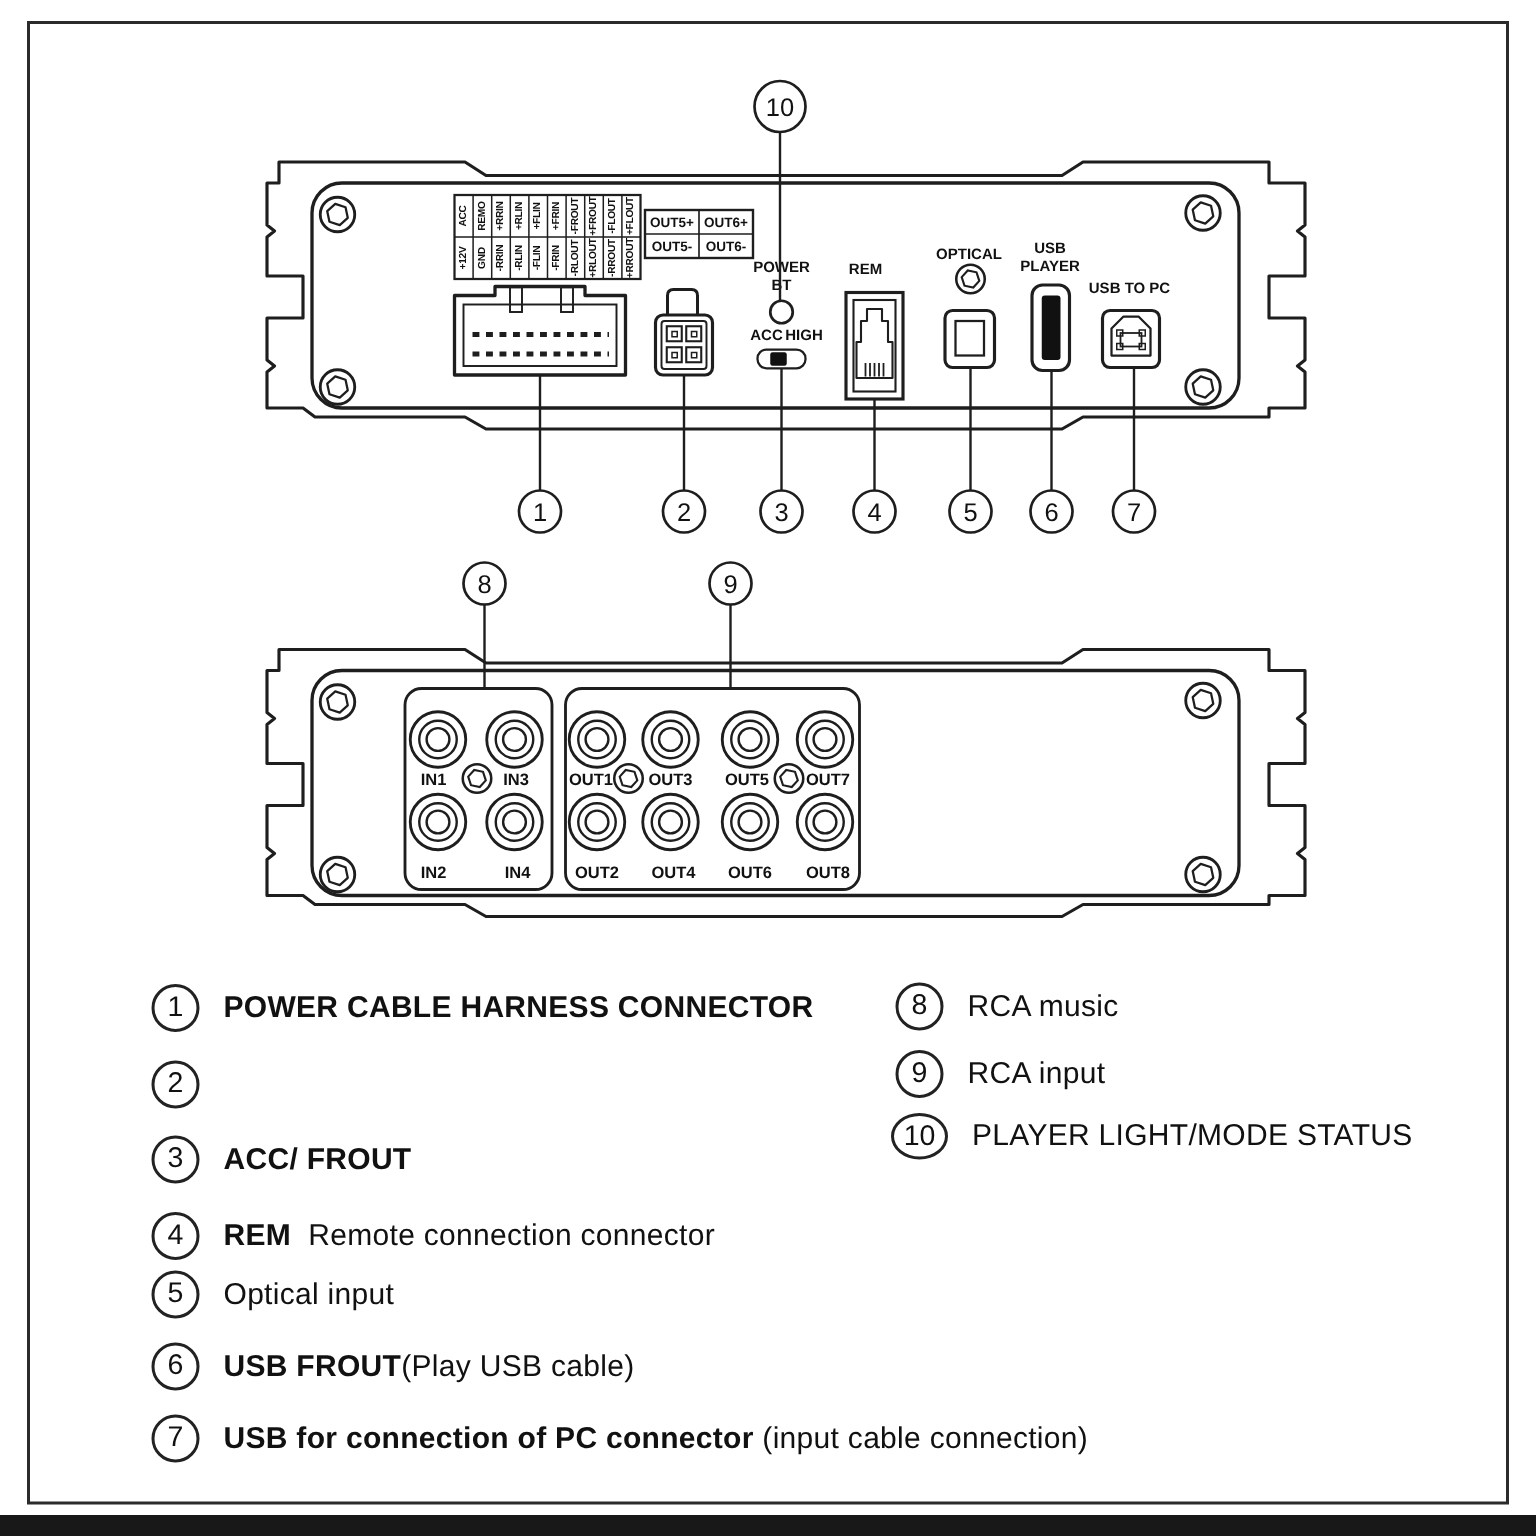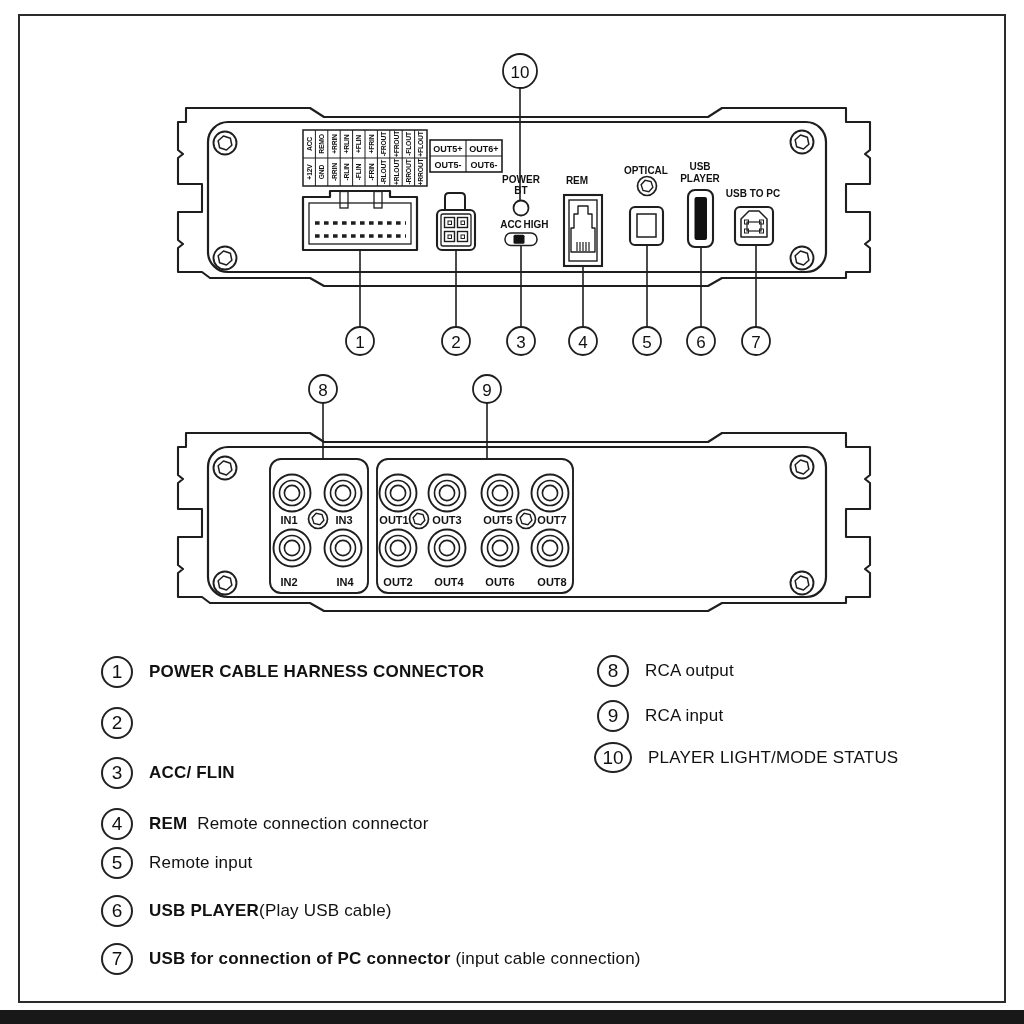--- a/index.html
+++ b/index.html
@@ -14,21 +14,21 @@
   .t-pin{font-size:6.8px;font-weight:700;letter-spacing:-0.2px;}
   .t-cell{font-size:9px;font-weight:700;}
   .t-port{font-size:10px;font-weight:700;}
   .t-rca{font-size:11px;font-weight:700;}
   .t-co{font-size:17px;}
   .legend-row{position:absolute;display:flex;align-items:center;color:#111;}
   .lnum{box-sizing:border-box;width:32px;height:32px;border:2.2px solid #222;
         border-radius:50%;display:flex;align-items:center;justify-content:center;
         font-size:19px;flex:0 0 auto;margin-right:16px;background:#fff;}
   .lnum.wide{width:38px;height:31px;}
-  .ltext{font-size:17px;white-space:pre;letter-spacing:0.2px;}
+  .ltext{font-size:20px;white-space:pre;letter-spacing:0.2px;}
   .ltext b{font-weight:700;}
 </style>
 </head>
 <body>
 
 <div class="page">
   <div class="frame"></div>
 
   <svg class="diagram" width="1024" height="1024" viewBox="0 0 1024 1024">
     <defs>
@@ -243,42 +243,42 @@
 
   <div class="legend-row" style="left:101px;top:656px;">
     <div class="lnum">1</div>
     <div class="ltext"><b>POWER CABLE HARNESS CONNECTOR</b><span></span></div>
   </div>
   <div class="legend-row" style="left:101px;top:707px;">
     <div class="lnum">2</div>
   </div>
   <div class="legend-row" style="left:101px;top:757px;">
     <div class="lnum">3</div>
-    <div class="ltext"><b>ACC/ FLIN</b><span></span></div>
+    <div class="ltext"><b>ACC/ FROUT</b><span></span></div>
   </div>
   <div class="legend-row" style="left:101px;top:808px;">
     <div class="lnum">4</div>
     <div class="ltext"><b>REM</b><span>  Remote connection connector</span></div>
   </div>
   <div class="legend-row" style="left:101px;top:847px;">
     <div class="lnum">5</div>
-    <div class="ltext"><b></b><span>Remote input</span></div>
+    <div class="ltext"><b></b><span>Optical input</span></div>
   </div>
   <div class="legend-row" style="left:101px;top:895px;">
     <div class="lnum">6</div>
-    <div class="ltext"><b>USB PLAYER</b><span>(Play USB cable)</span></div>
+    <div class="ltext"><b>USB FROUT</b><span>(Play USB cable)</span></div>
   </div>
   <div class="legend-row" style="left:101px;top:943px;">
     <div class="lnum">7</div>
     <div class="ltext"><b>USB for connection of PC connector</b><span> (input cable connection)</span></div>
   </div>
 
   <div class="legend-row" style="left:597px;top:655px;">
     <div class="lnum">8</div>
-    <div class="ltext"><span>RCA output</span></div>
+    <div class="ltext"><span>RCA music</span></div>
   </div>
   <div class="legend-row" style="left:597px;top:700px;">
     <div class="lnum">9</div>
     <div class="ltext"><span>RCA input</span></div>
   </div>
   <div class="legend-row" style="left:594px;top:742px;">
     <div class="lnum wide">10</div>
     <div class="ltext"><span>PLAYER LIGHT/MODE STATUS</span></div>
   </div>
 

